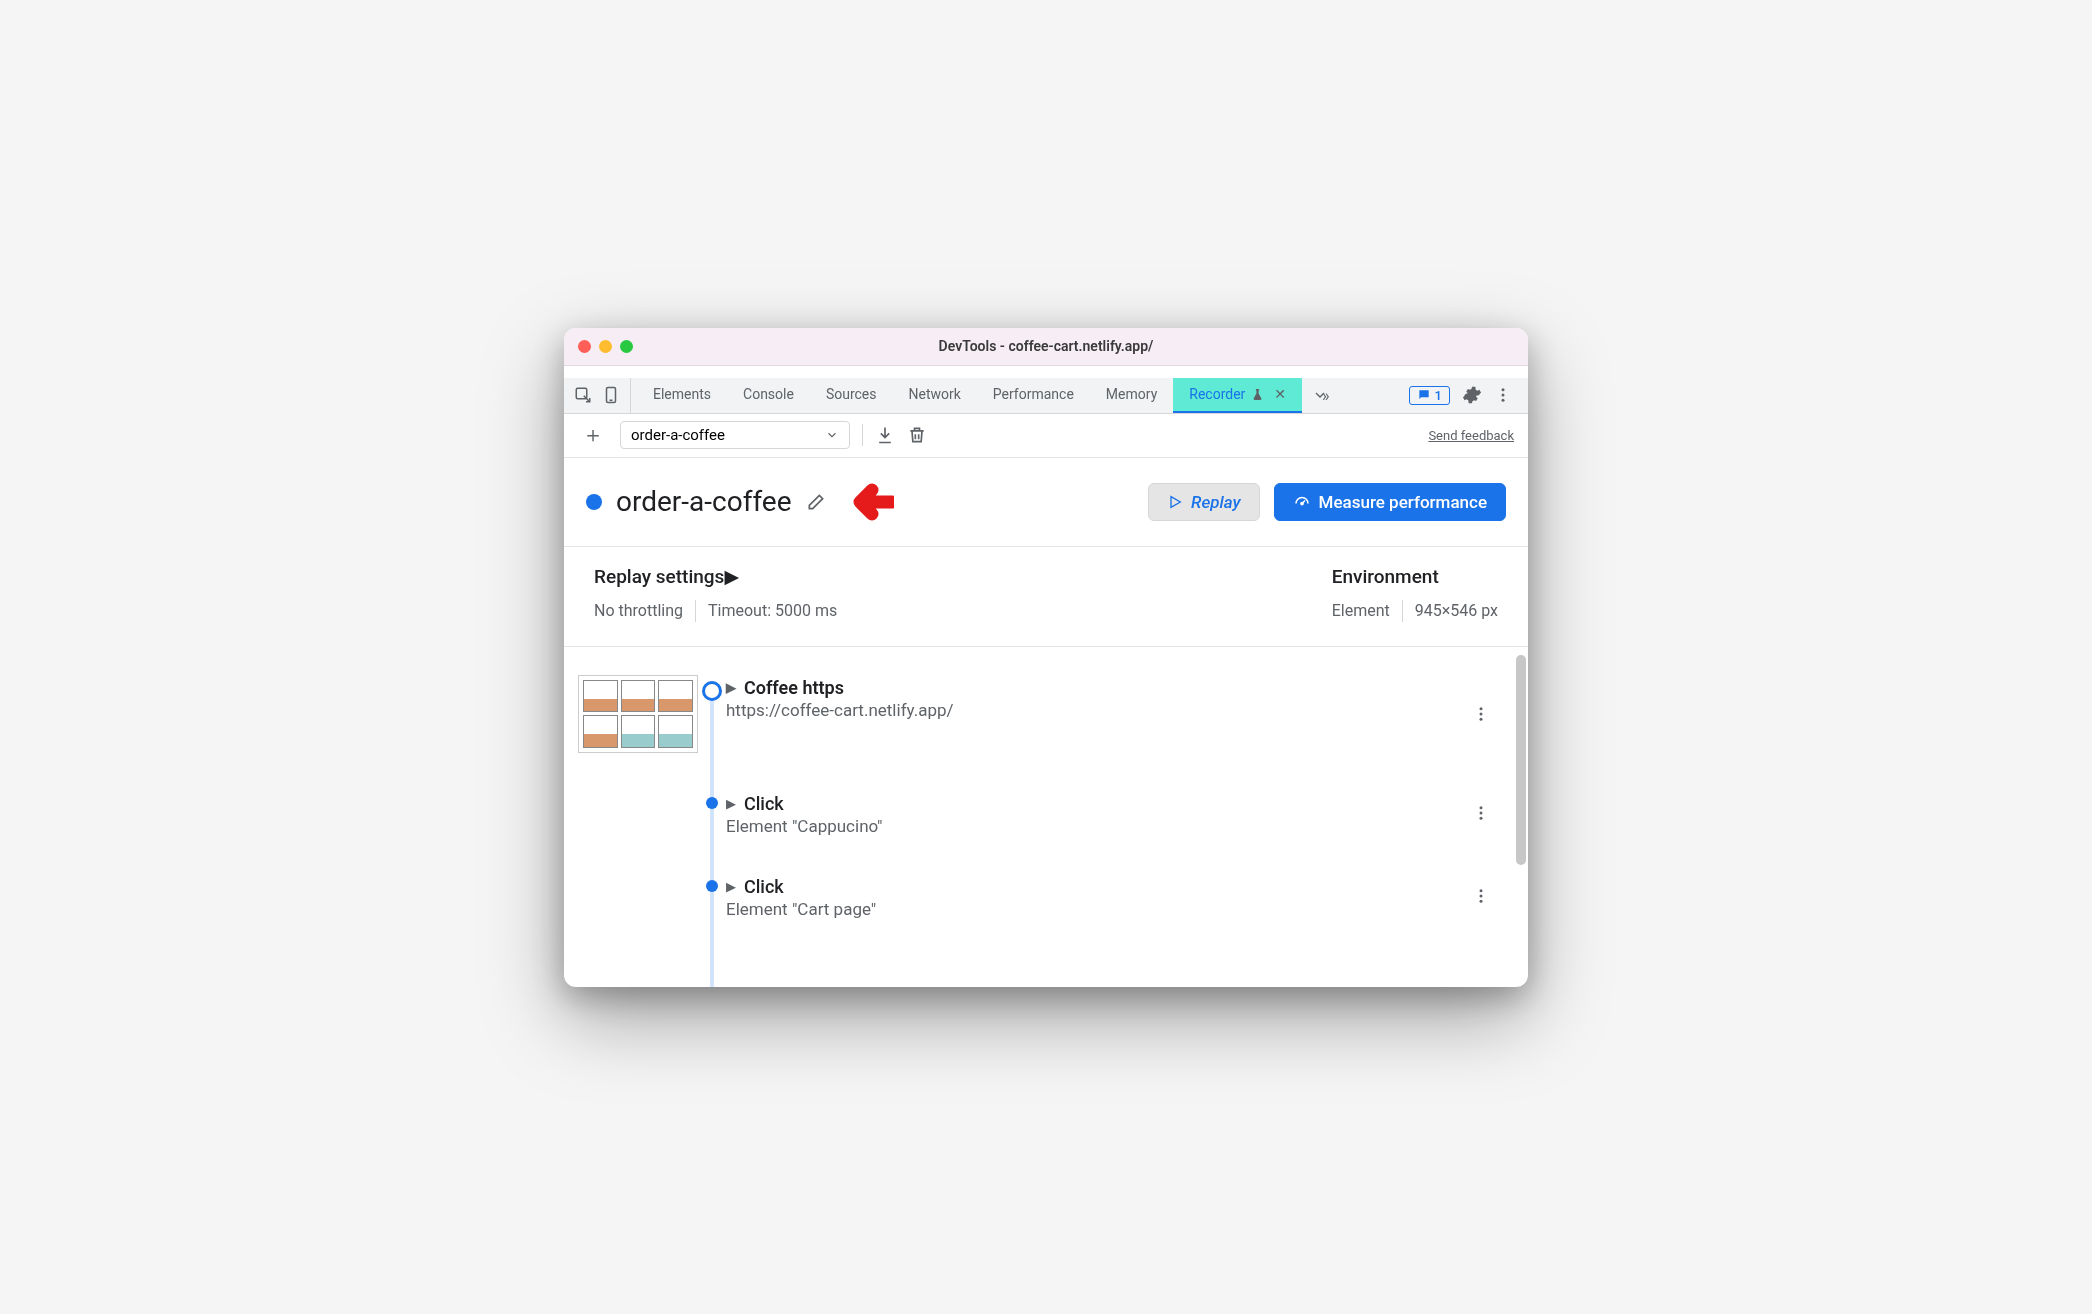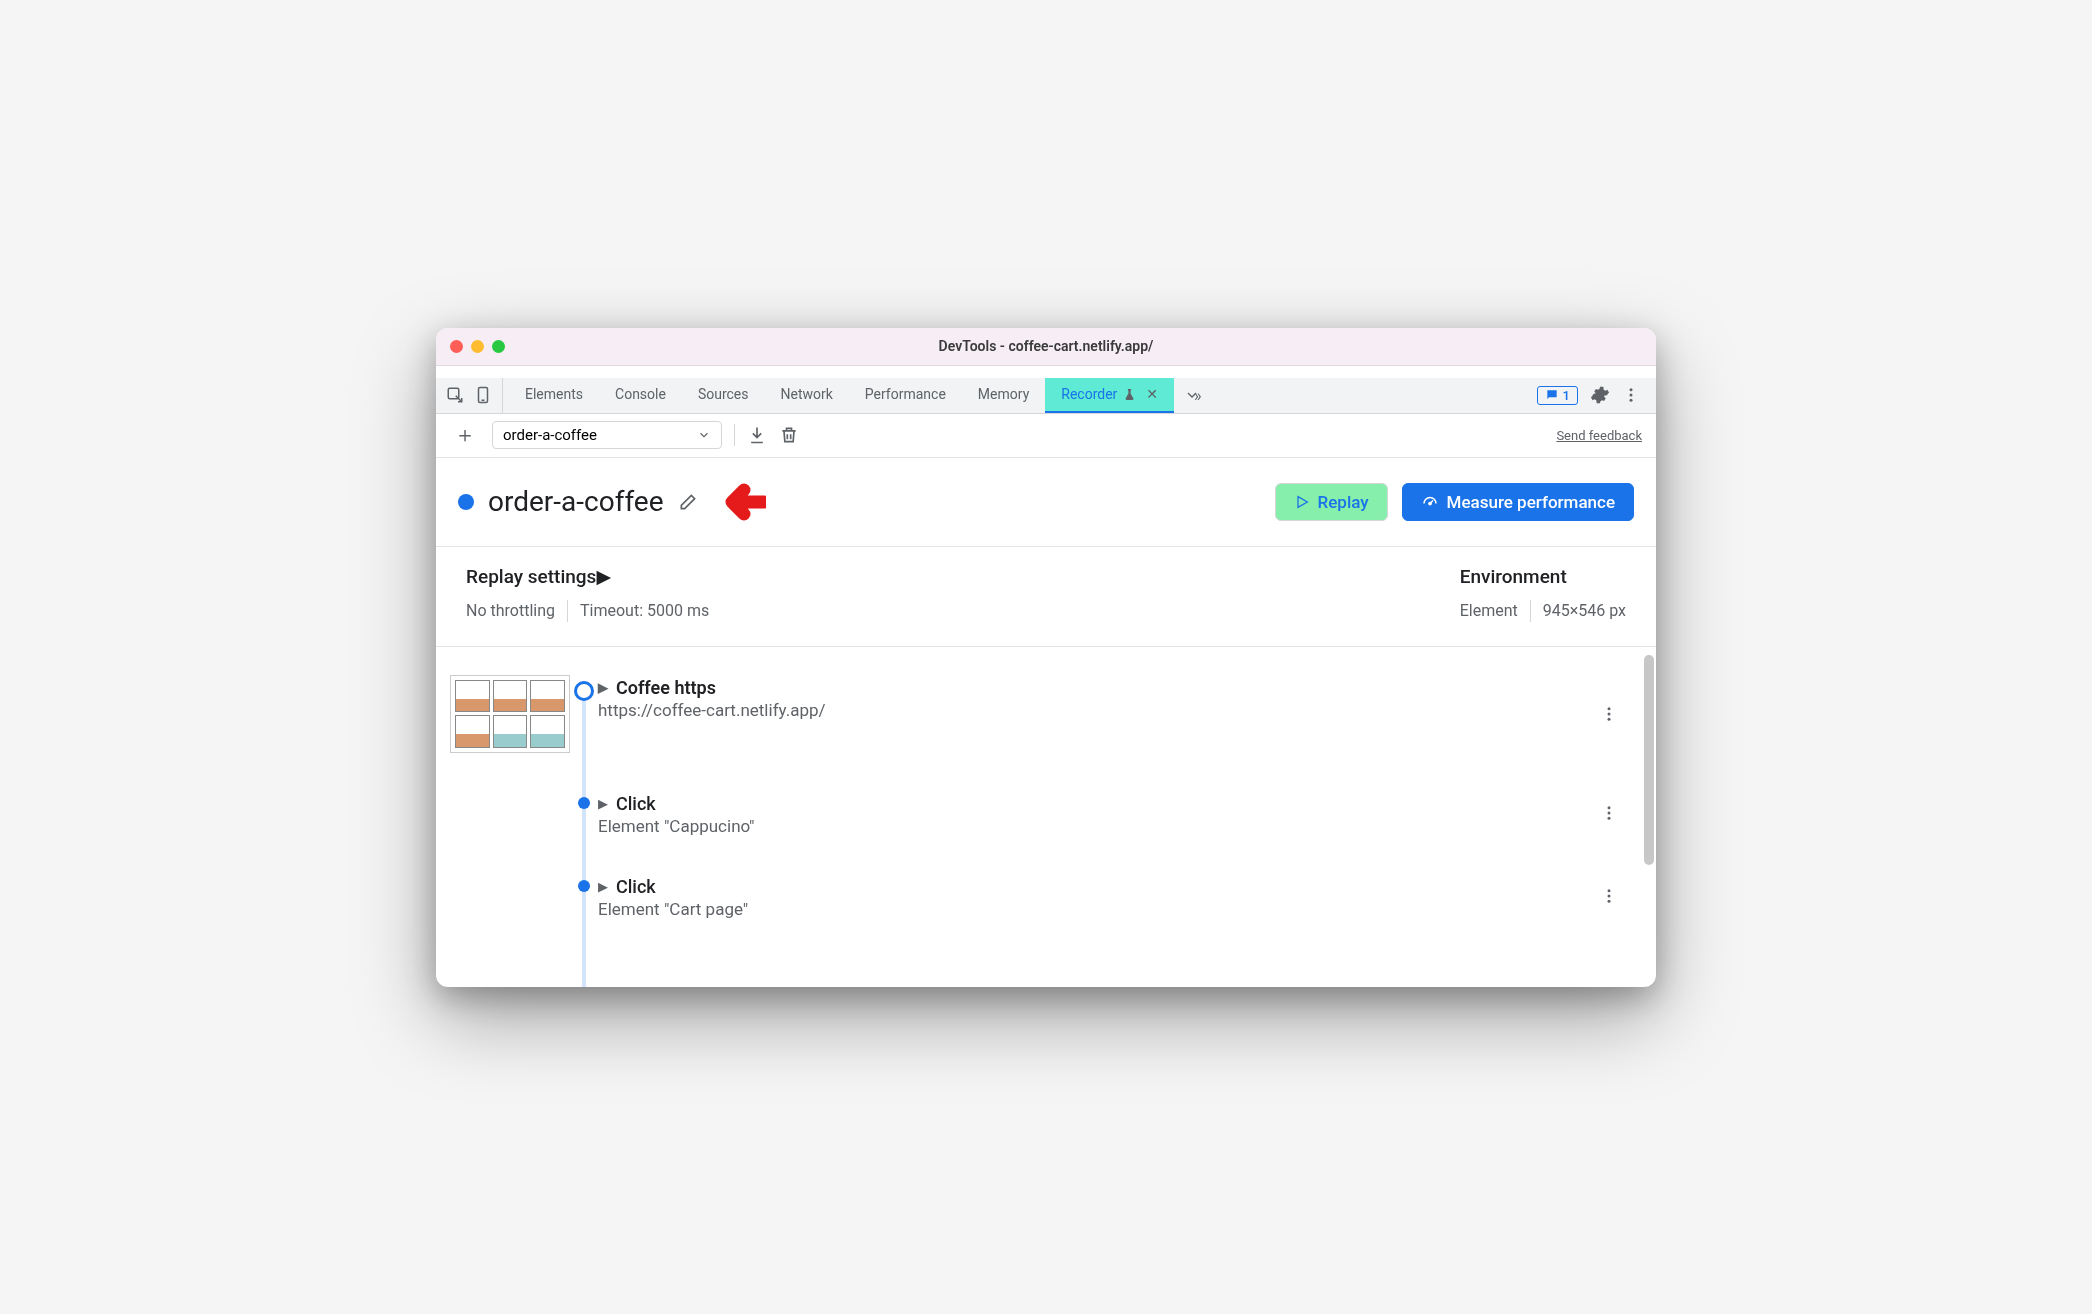--- a/index.html
+++ b/index.html
@@ -6,21 +6,21 @@
   body {
     font-family: -apple-system, BlinkMacSystemFont, "Segoe UI", Roboto, sans-serif;
     background: #f5f5f5;
     display: flex;
     align-items: center;
     justify-content: center;
     min-height: 100vh;
     padding: 40px;
   }
   .window {
-    width: 1220px;
+    width: 964px;
     background: #fff;
     border-radius: 12px;
     box-shadow: 0 30px 80px rgba(0,0,0,0.35), 0 10px 30px rgba(0,0,0,0.25);
     overflow: hidden;
     position: relative;
   }
   .titlebar {
     height: 38px;
     background: #f6edf5;
     display: flex;
@@ -87,21 +87,21 @@
   .status-dot { width:16px; height:16px; border-radius:50%; background:#1a73e8;}
   .rec-title { font-size:28px; font-weight:400; color:#202124; }
   .edit-icon { color:#5f6368; }
   .arrow-annot { margin-left:4px; }
   .hr-spacer { flex:1; }
   .btn {
     display:flex; align-items:center; gap:8px;
     border-radius:6px; padding:8px 18px; font-size:17px; font-weight:500;
     cursor:pointer;
   }
-  .btn.replay { border:1px solid #d6d6d6; color:#1a73e8; background:#86efac;}
+  .btn.replay { border:1px solid #d6d6d6; color:#1a73e8; background:#e5e5e5;font-style:italic;}
   .btn.measure { background:#1a73e8; color:#fff; border:1px solid #1a73e8;}
 
   .settings-row {
     display:flex; padding:18px 30px 24px 30px;
     border-bottom:1px solid #e4e4e4; gap:80px;
   }
   .settings-col h3 { font-size:19px; font-weight:500; color:#202124; display:flex; align-items:center; }
   .settings-vals { display:flex; align-items:center; gap:12px; margin-top:12px; font-size:16px; color:#5f6368;}
   .settings-col.right { margin-left:auto; }
 

